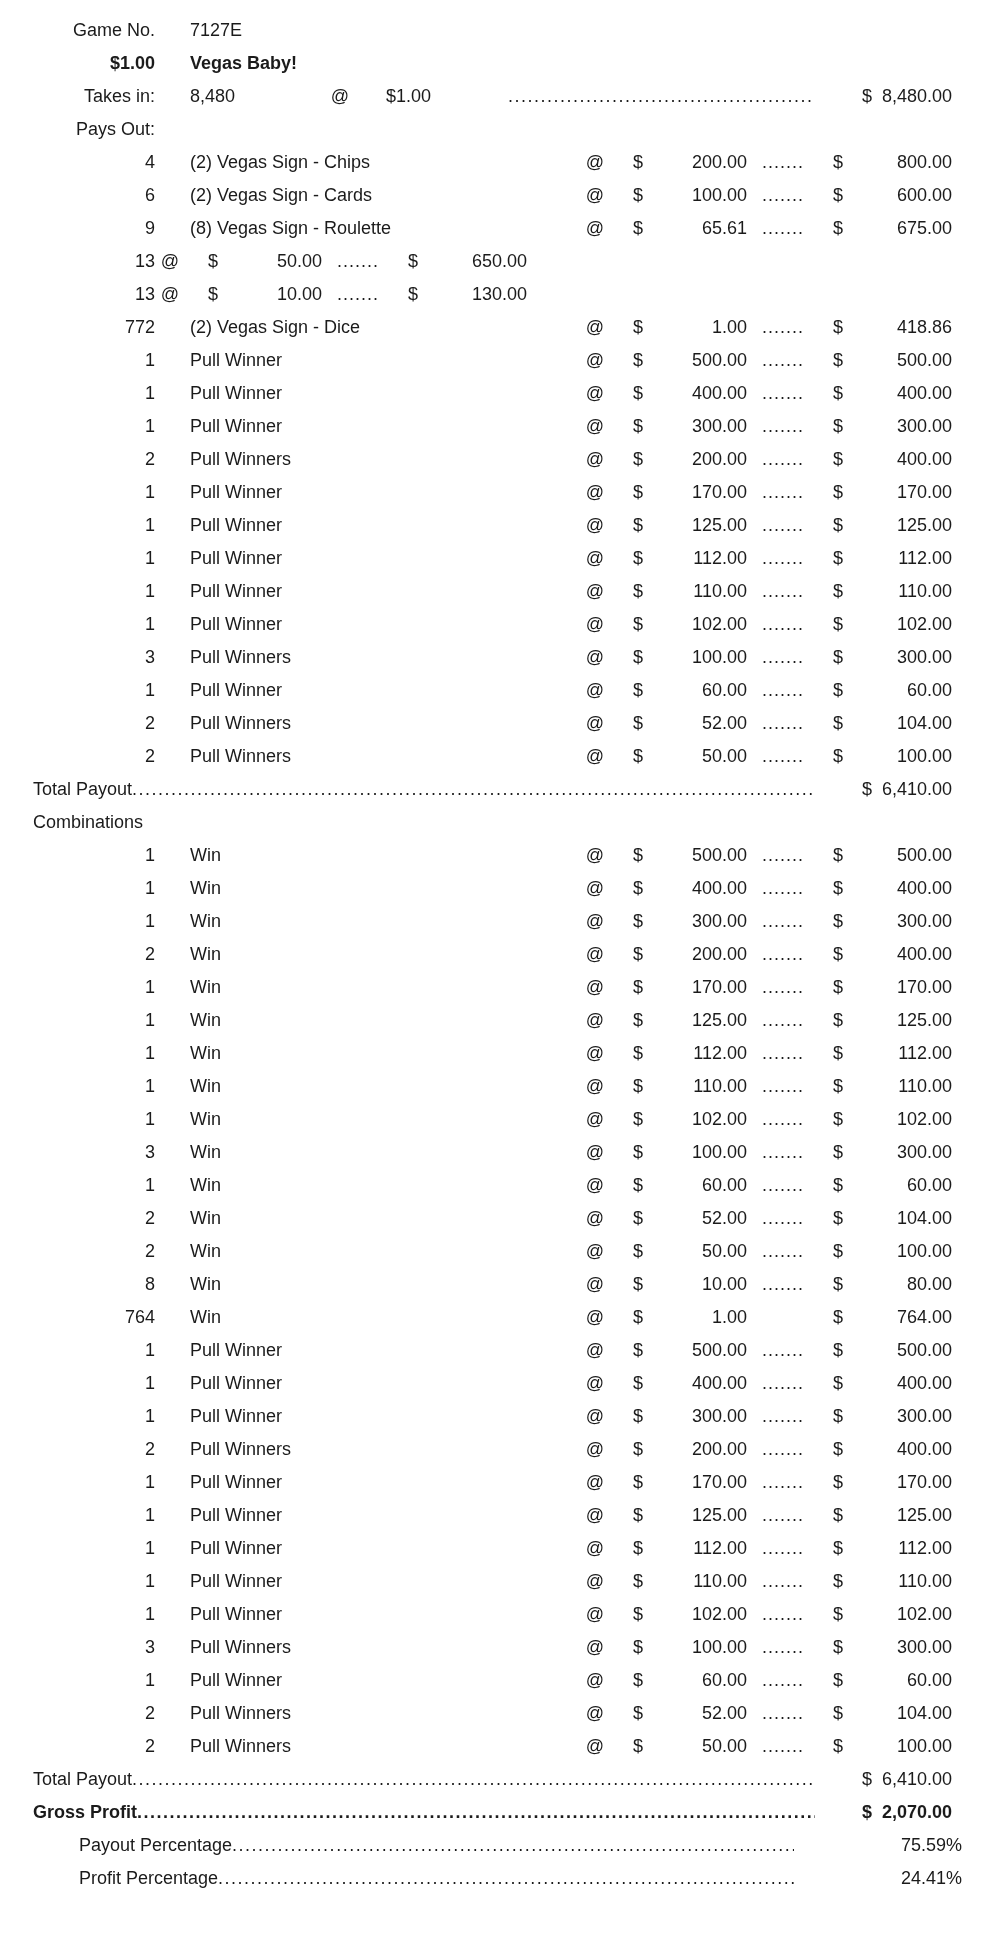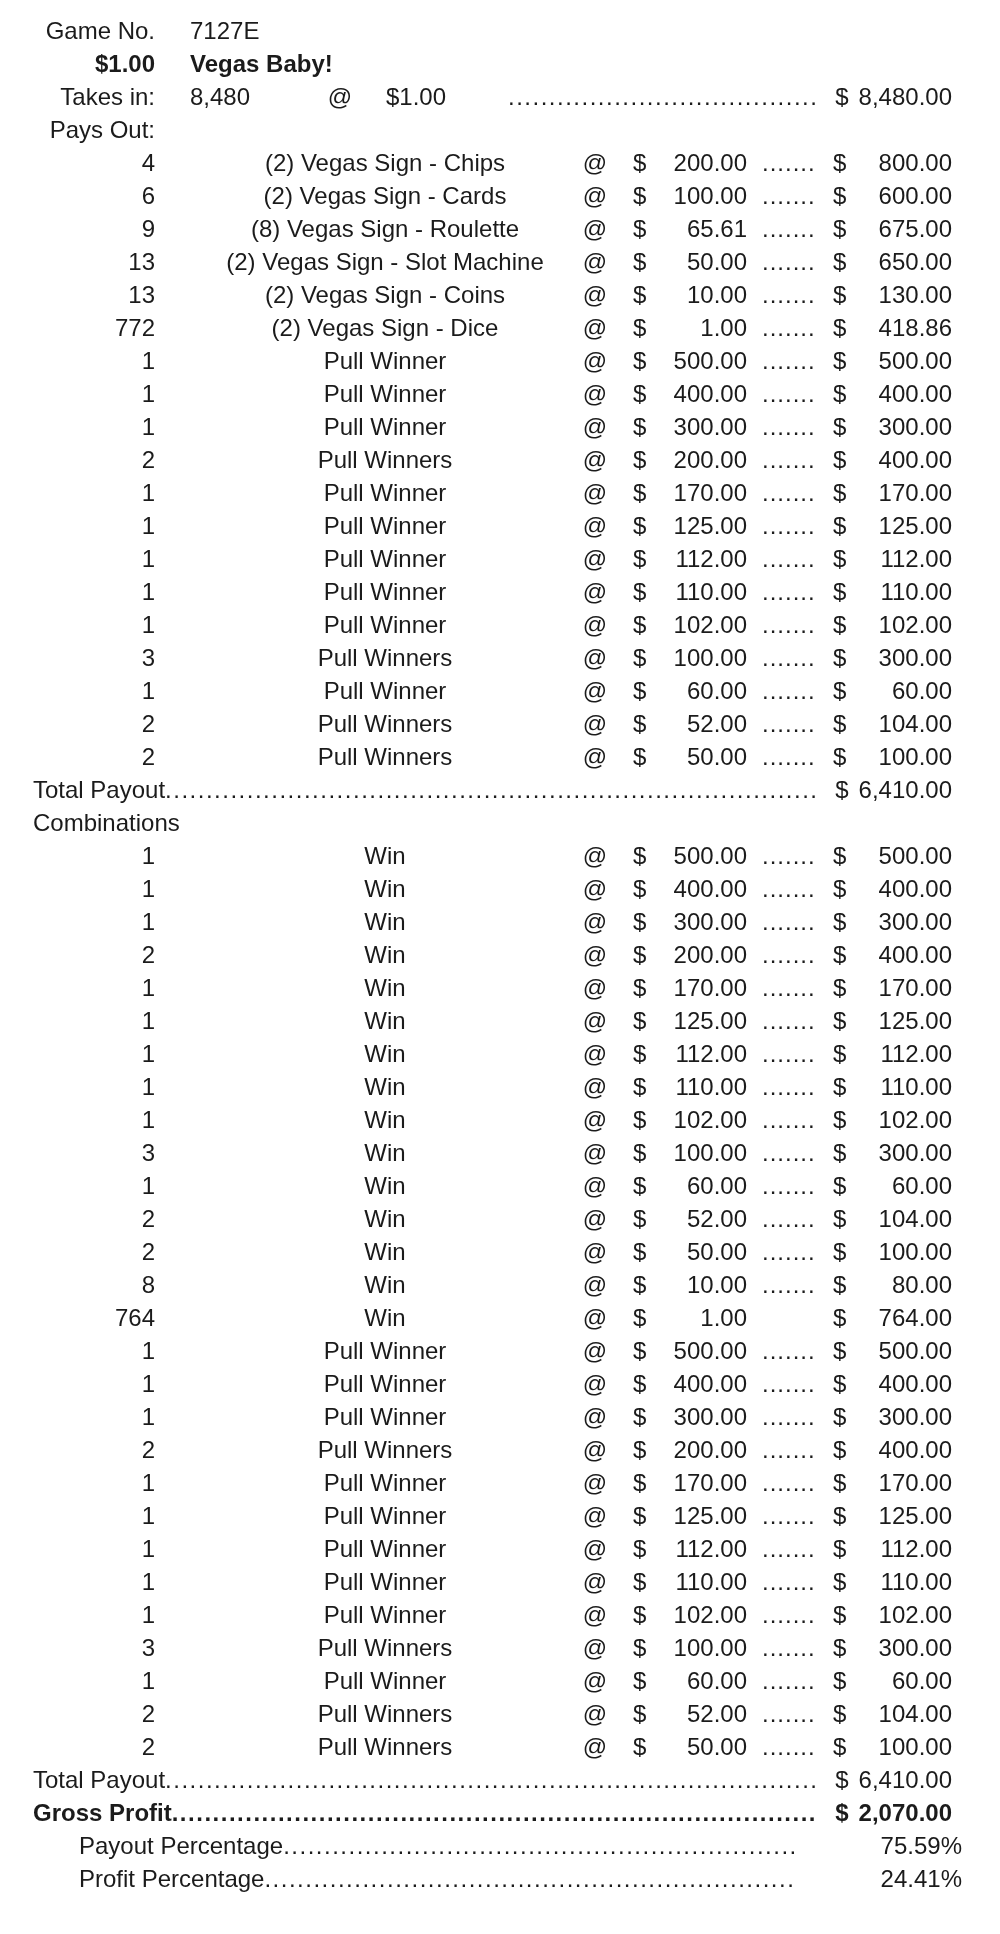--- a/index.html
+++ b/index.html
@@ -6,34 +6,34 @@
   html,body { margin:0; padding:0; background:#ffffff; }
   .page {
     position:relative;
     width:1000px; height:1934px;
     box-sizing:border-box;
     padding-top:14px;
     overflow:hidden;
     background:#ffffff;
     color:#1b1b1b;
     font-family:"Liberation Sans", sans-serif;
-    font-size:24px;
+    font-size:18px;
   }
   .row {
     display:flex;
     height:33px; line-height:33px;
     white-space:nowrap;
     margin-right:48px; 
   }
   .bold { font-weight:bold; }
 
   
   .c       { display:block; }
   .qty     { width:155px; text-align:right; }
-  .desc    { width:390px; margin-left:35px;text-align:center; }
+  .desc    { width:390px; margin-left:35px; }
   .at      { width:30px;  text-align:center; }
   .cur     { width:15px;  margin-left:23px; }
   .unit    { width:99px;  text-align:right; }
   .dots    { width:58px;  margin-left:15px; overflow:hidden; letter-spacing:1px; }
   .cur2    { width:15px;  margin-left:13px; }
   .total   { width:104px; text-align:right; }
 
   
   .hdr-label { width:155px; text-align:right; }
   .hdr-value { margin-left:35px; }
@@ -109,32 +109,30 @@
     <span class="c at">@</span>
     <span class="c cur">$</span>
     <span class="c unit">65.61</span>
     <span class="c dots">.......</span>
     <span class="c cur2">$</span>
     <span class="c total">675.00</span>
   </div>
 
   <div class="row item-row">
     <span class="c qty">13</span>
-    <span class="c desc">(2) Vegas Sign - Slot Machine</span>
     <span class="c at">@</span>
     <span class="c cur">$</span>
     <span class="c unit">50.00</span>
     <span class="c dots">.......</span>
     <span class="c cur2">$</span>
     <span class="c total">650.00</span>
   </div>
 
   <div class="row item-row">
     <span class="c qty">13</span>
-    <span class="c desc">(2) Vegas Sign - Coins</span>
     <span class="c at">@</span>
     <span class="c cur">$</span>
     <span class="c unit">10.00</span>
     <span class="c dots">.......</span>
     <span class="c cur2">$</span>
     <span class="c total">130.00</span>
   </div>
 
   <div class="row item-row">
     <span class="c qty">772</span>

